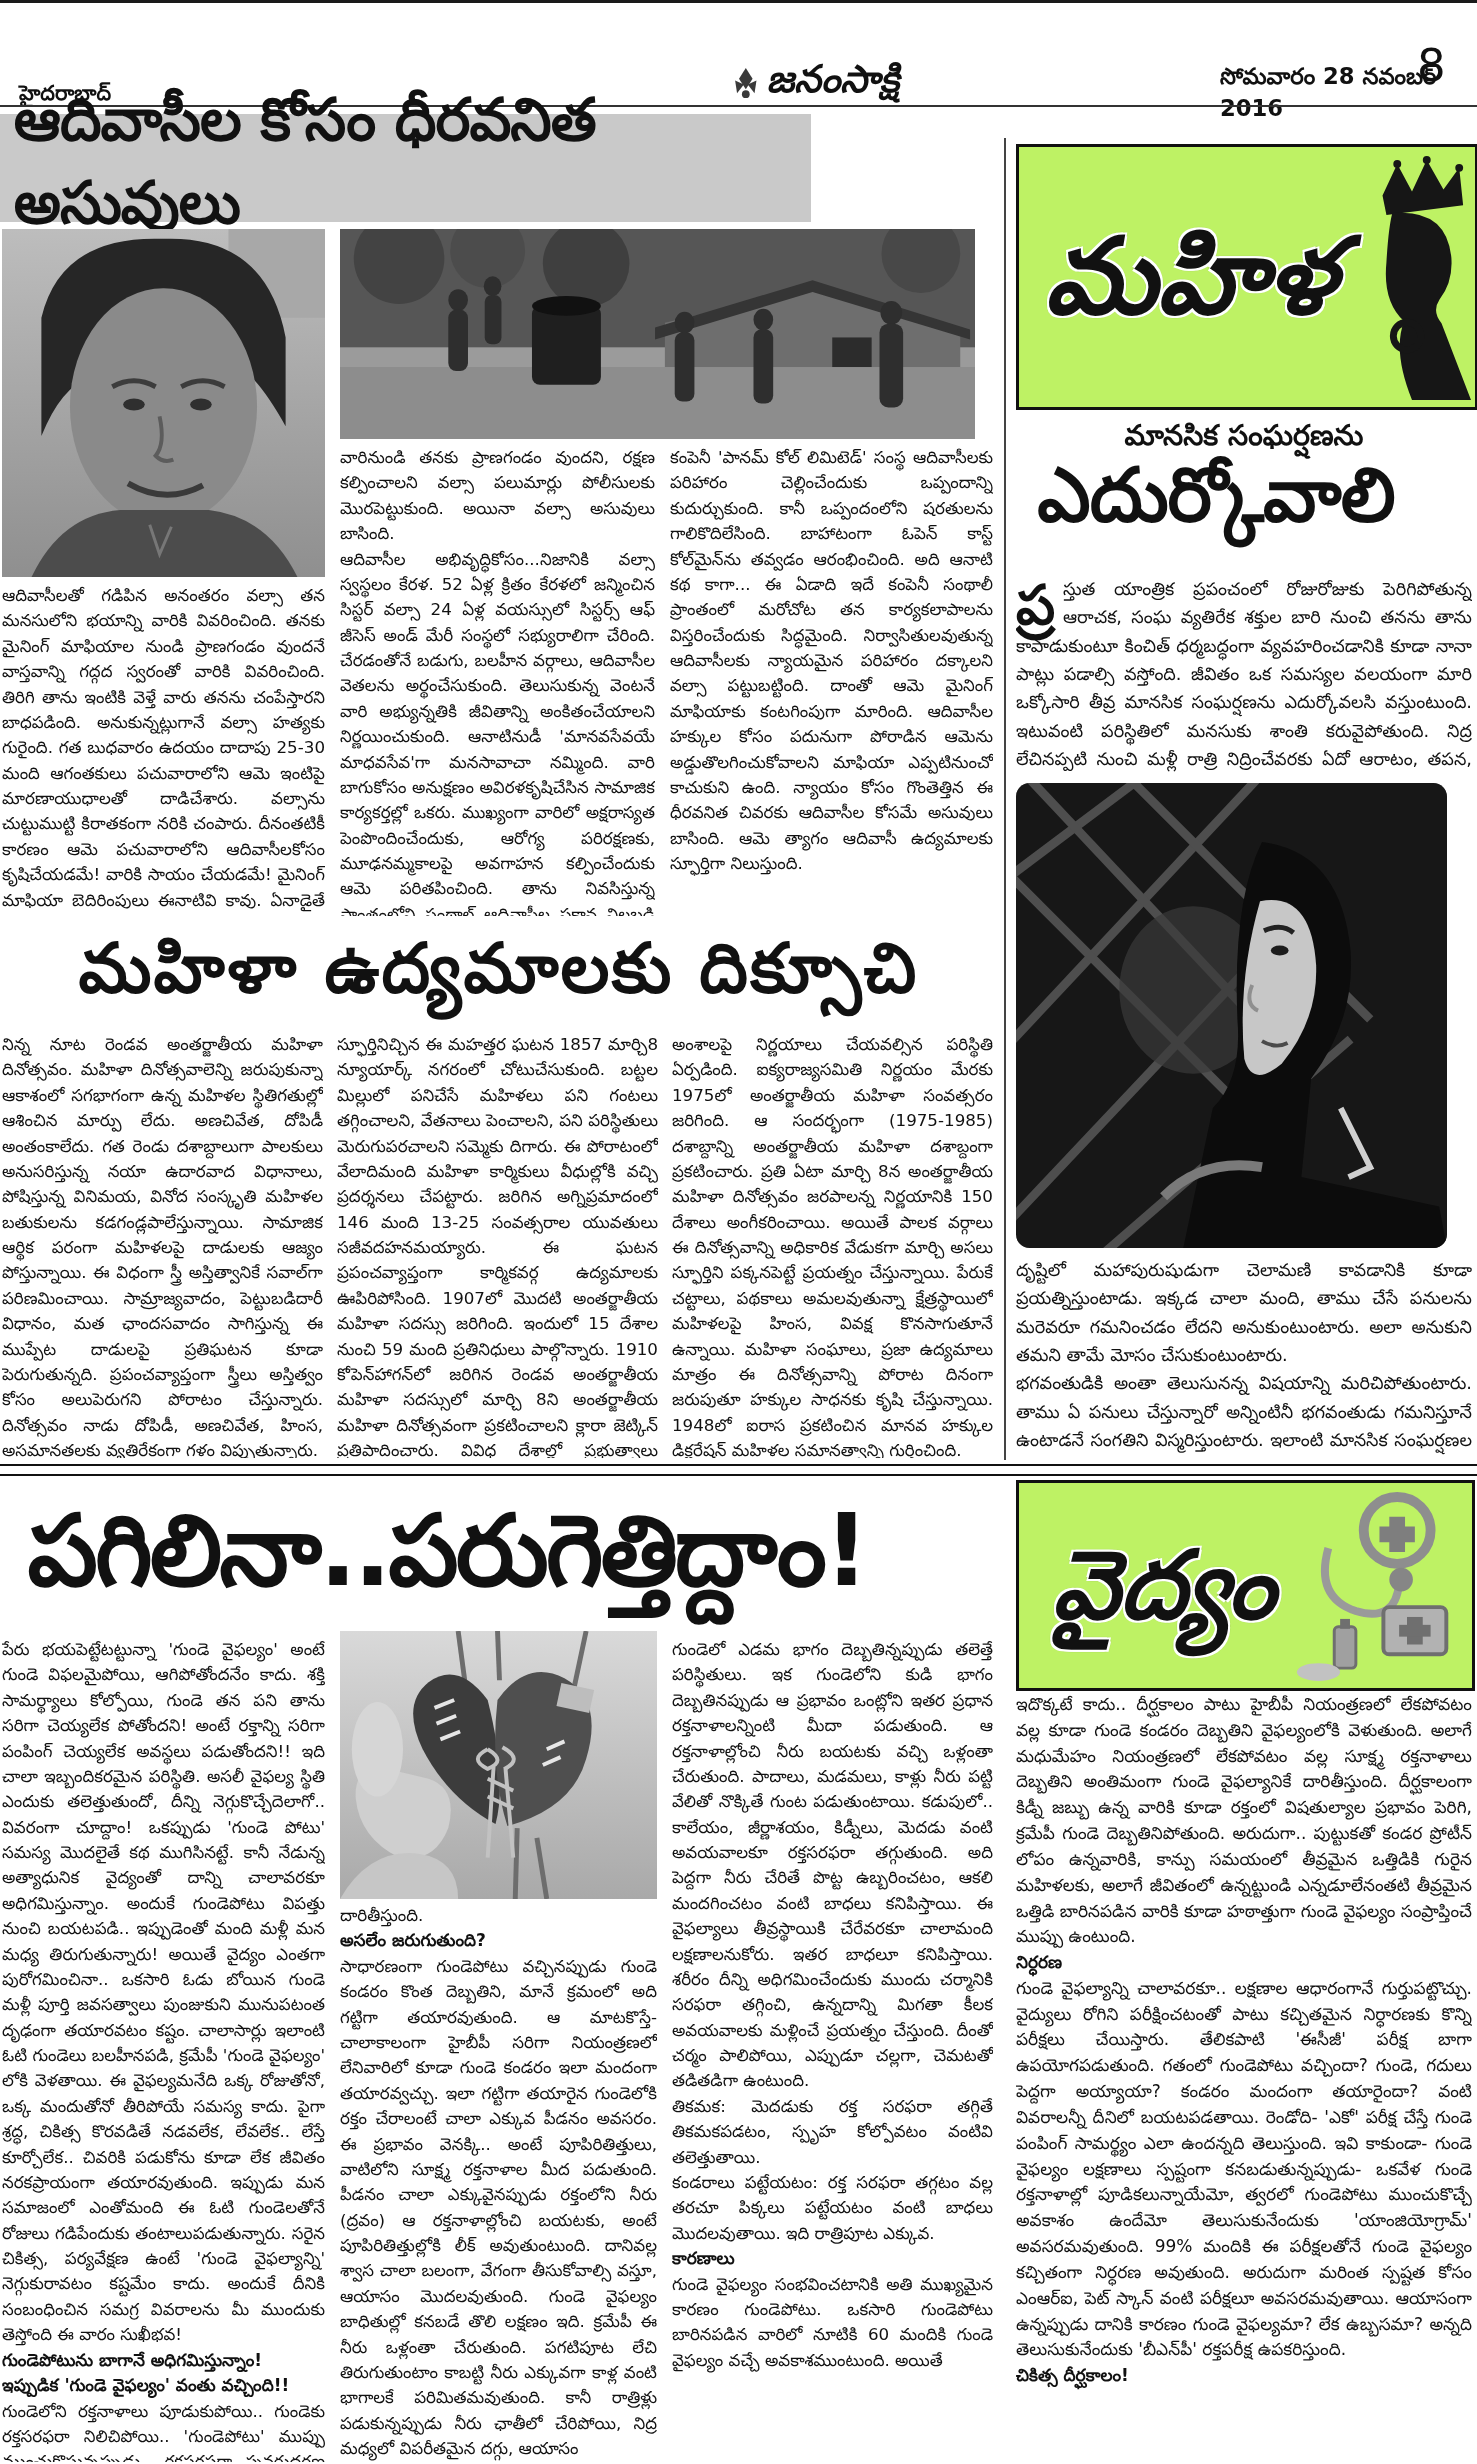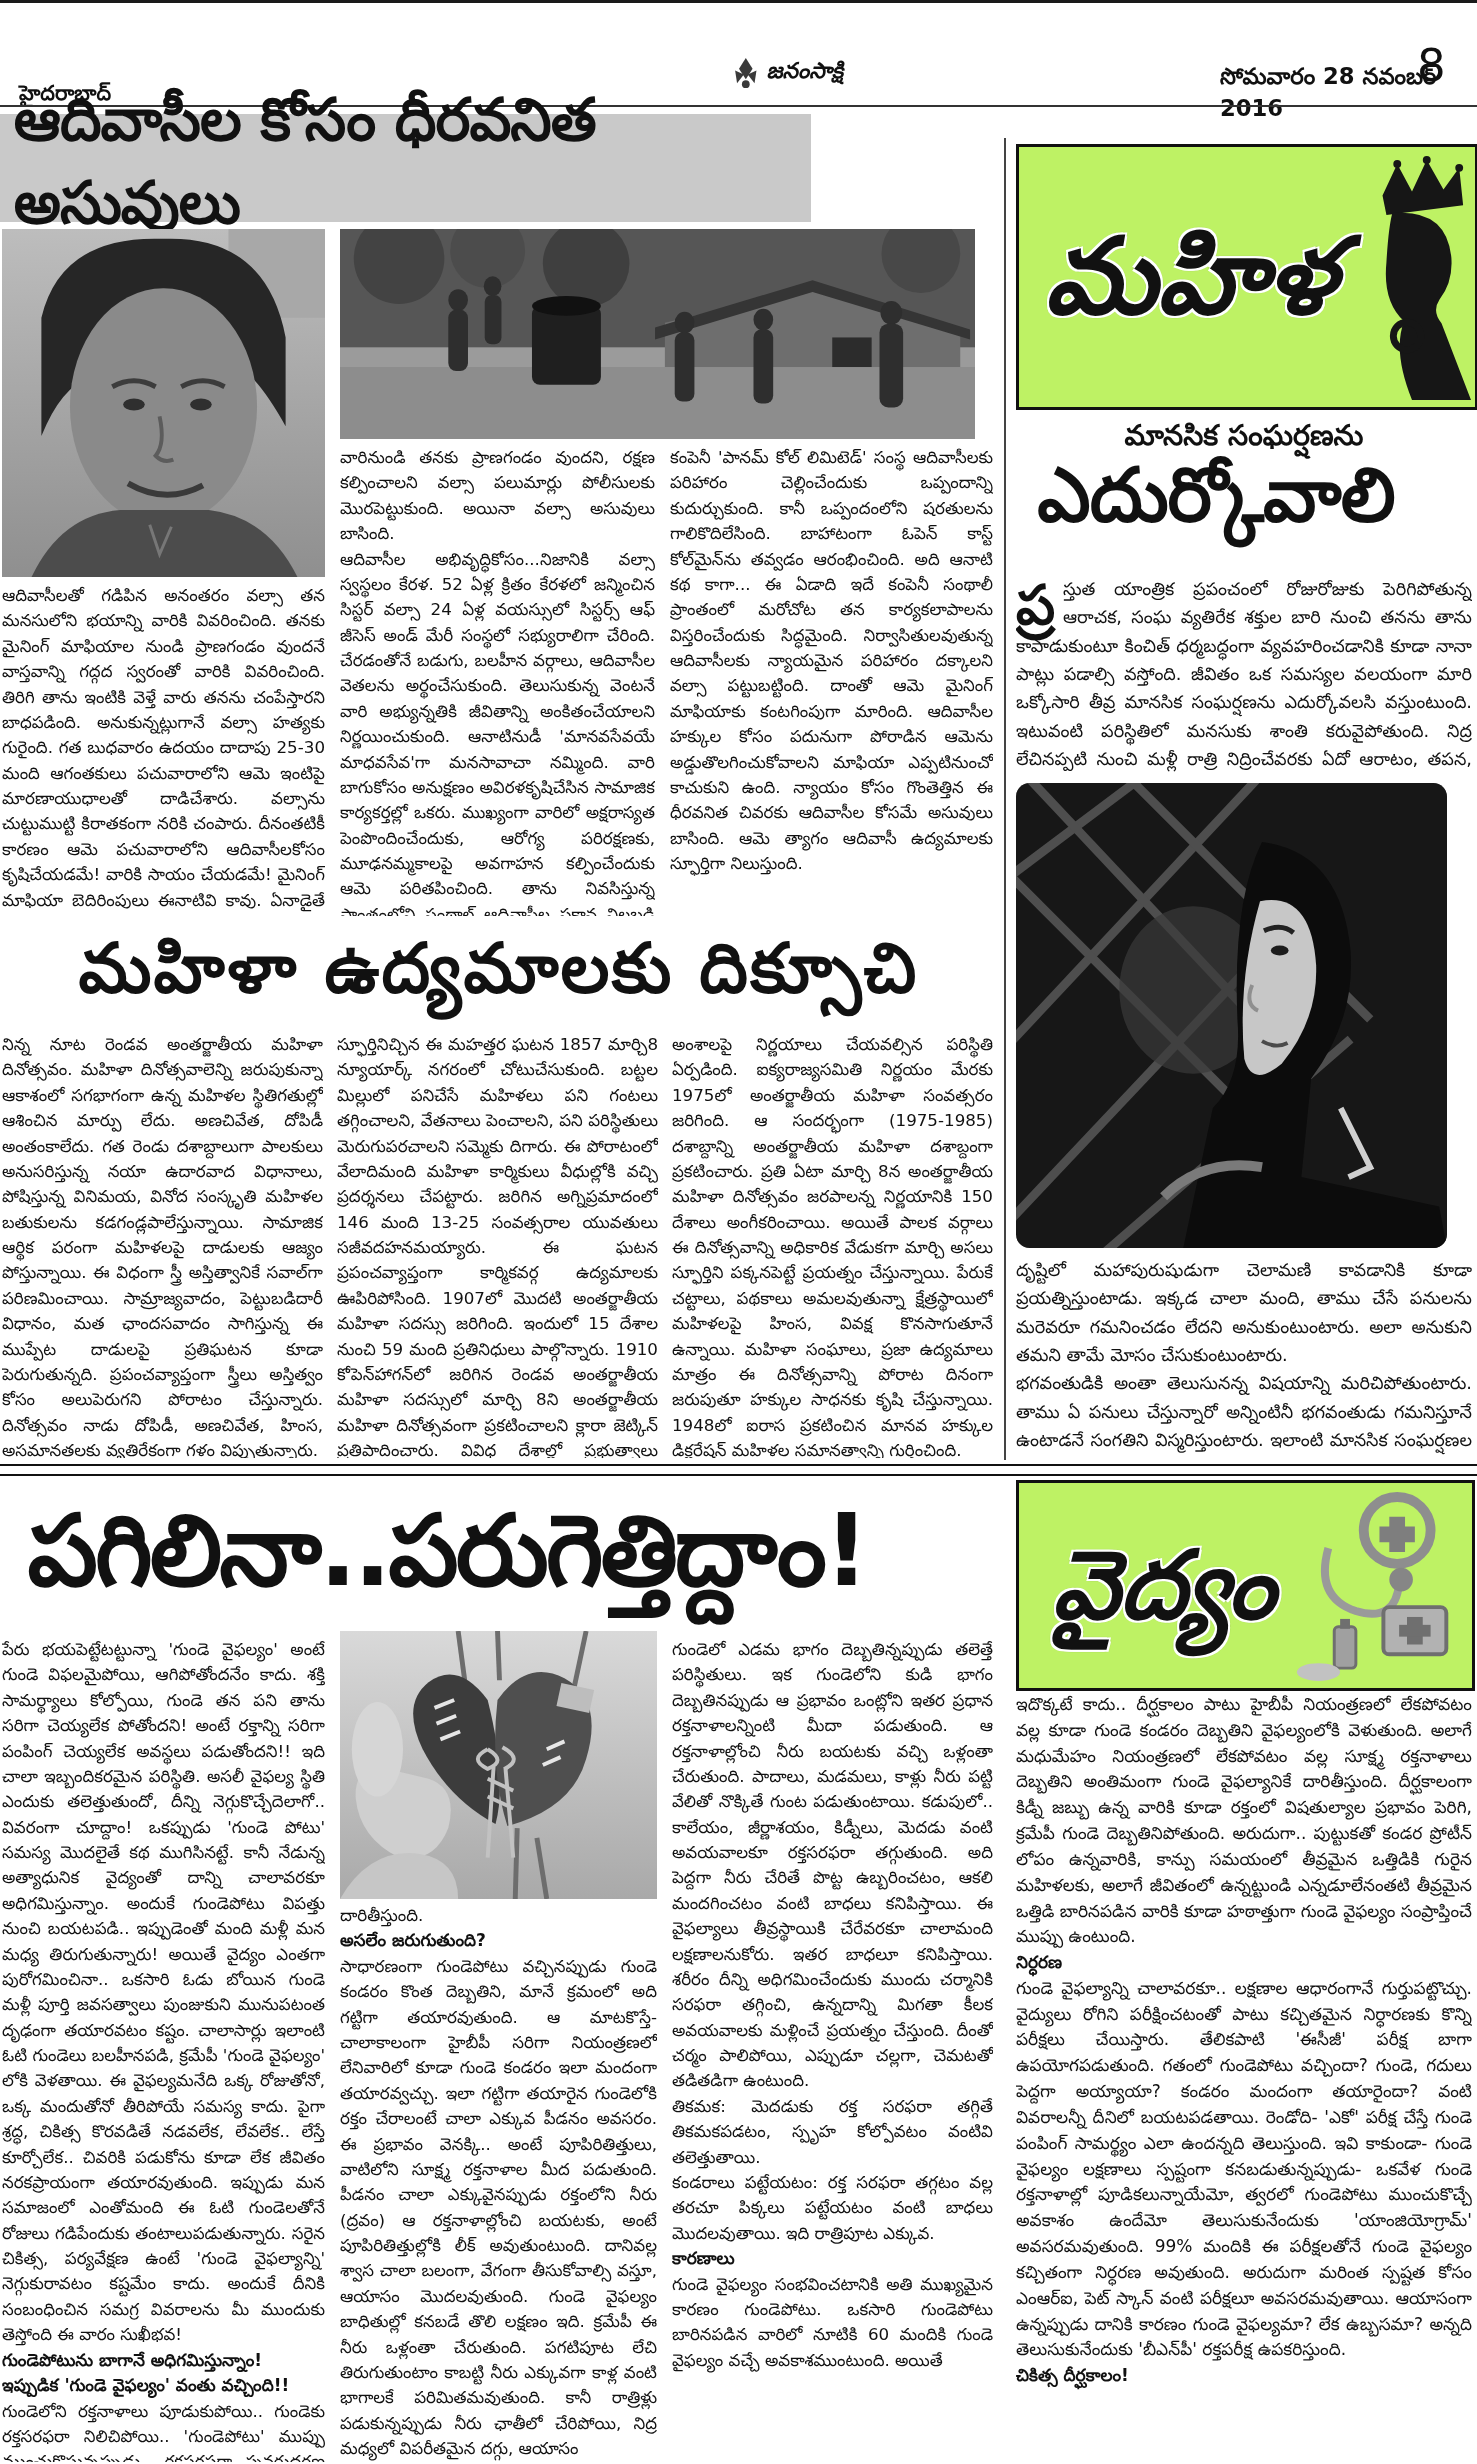--- a/index.html
+++ b/index.html
@@ -6,21 +6,21 @@
   .page{position:relative;width:1478px;height:2465px;margin:0 auto;background:#fff;
         font-family:"DejaVu Sans",sans-serif;color:#111;overflow:hidden;}
   .abs{position:absolute;}
   .rule{background:#1a1a1a;}
   .body-text{font-size:16.7px;line-height:1.52;text-align:justify;overflow:hidden;
              white-space:pre-line;word-break:break-word;}
   .rail-text{font-size:17.7px;line-height:1.6;}
   .masthead-city{font-size:20.7px;font-weight:bold;}
   .masthead-date{font-size:22.7px;font-weight:bold;}
   .masthead-page{font-size:45px;font-weight:400;}
-  .paper-logo{display:flex;align-items:center;gap:5.9px;font-size:22px;font-weight:bold;font-style:italic;}
+  .paper-logo{display:flex;align-items:center;gap:5.9px;font-size:38px;font-weight:bold;font-style:italic;}
   .band{background:#c9c9c9;display:flex;align-items:center;}
   .band h1{margin:0 0 0 13.8px;font-size:59px;font-weight:800;letter-spacing:-1px;}
   .mid-head{font-size:69px;font-weight:700;text-align:center;letter-spacing:2px;}
   .rail-kicker{font-size:28.6px;font-weight:bold;text-align:center;}
   .rail-head{font-size:75px;font-weight:800;text-align:center;letter-spacing:-1px;}
   .bottom-head{font-size:99px;font-weight:900;letter-spacing:-3px;white-space:nowrap;}
   .logo-box{border:3px solid #111;background:#bef264;display:flex;align-items:center;justify-content:space-between;overflow:hidden;}
   .logo-script{font-size:106px;font-weight:900;font-style:italic;line-height:1;
                text-shadow:2px 2px 0 #fff,-2px -2px 0 #fff,2px -2px 0 #fff,-2px 2px 0 #fff,0 0 3px #000;
                padding-left:25.6px;}

